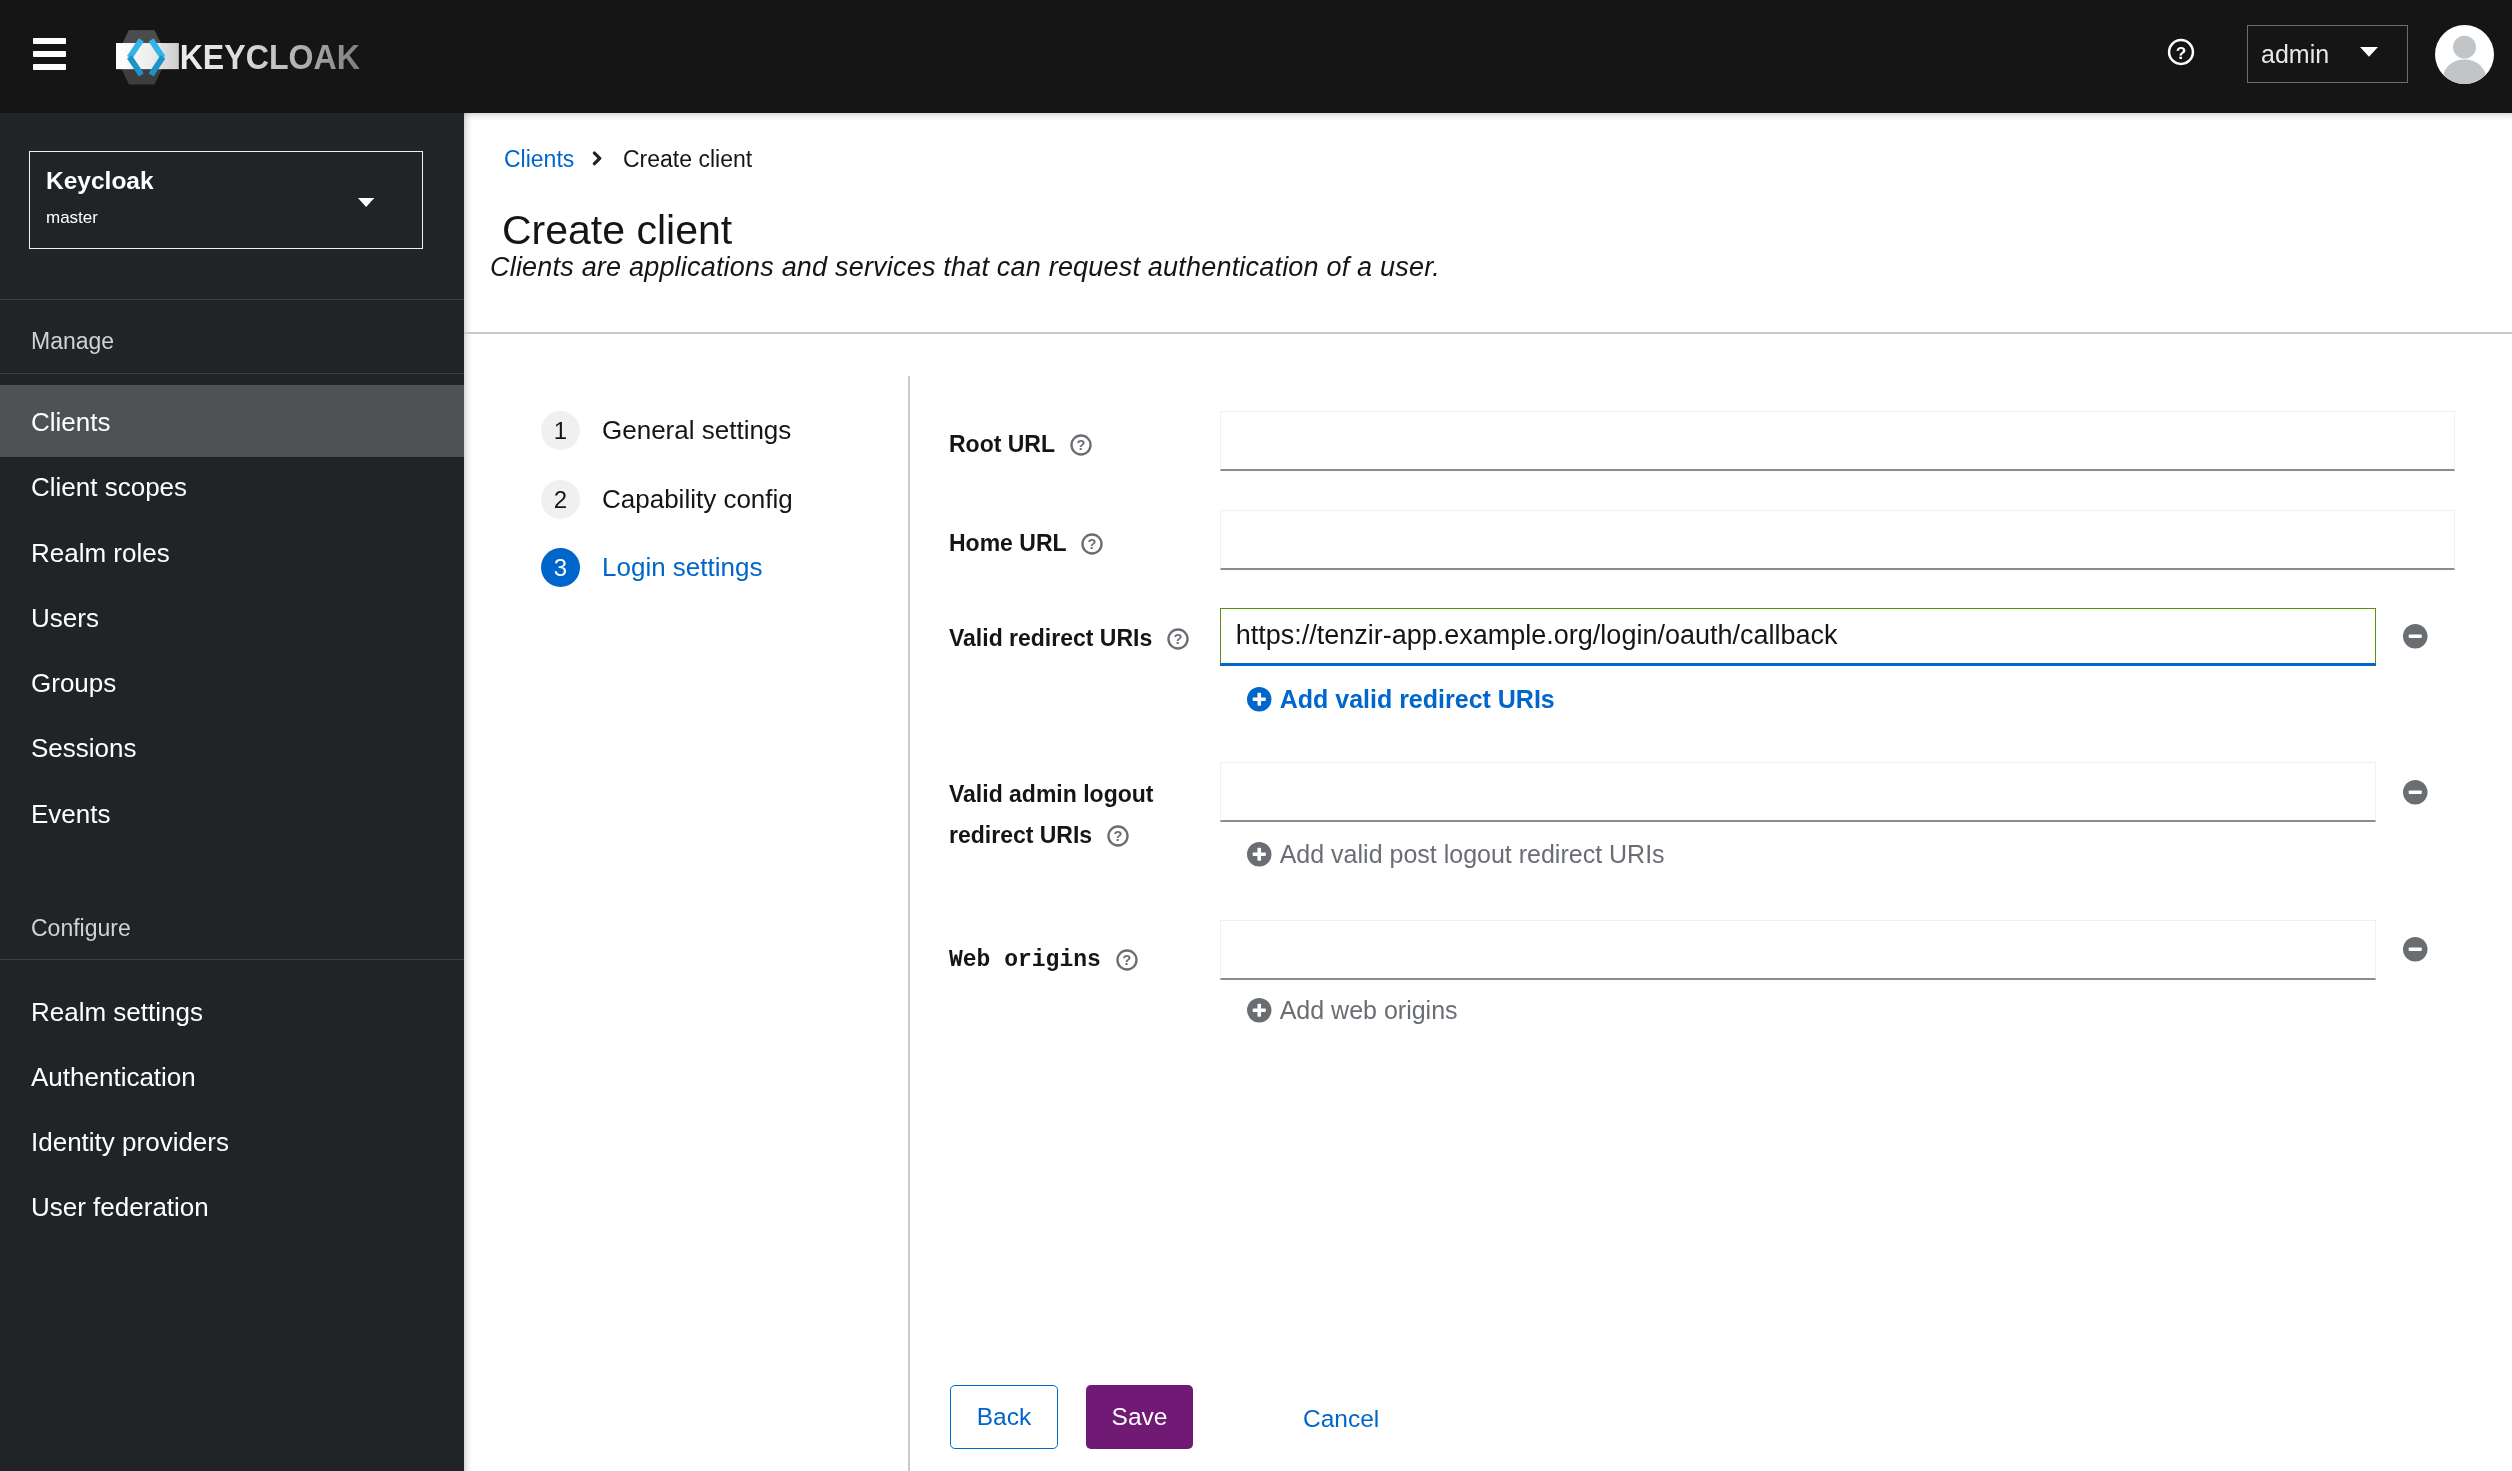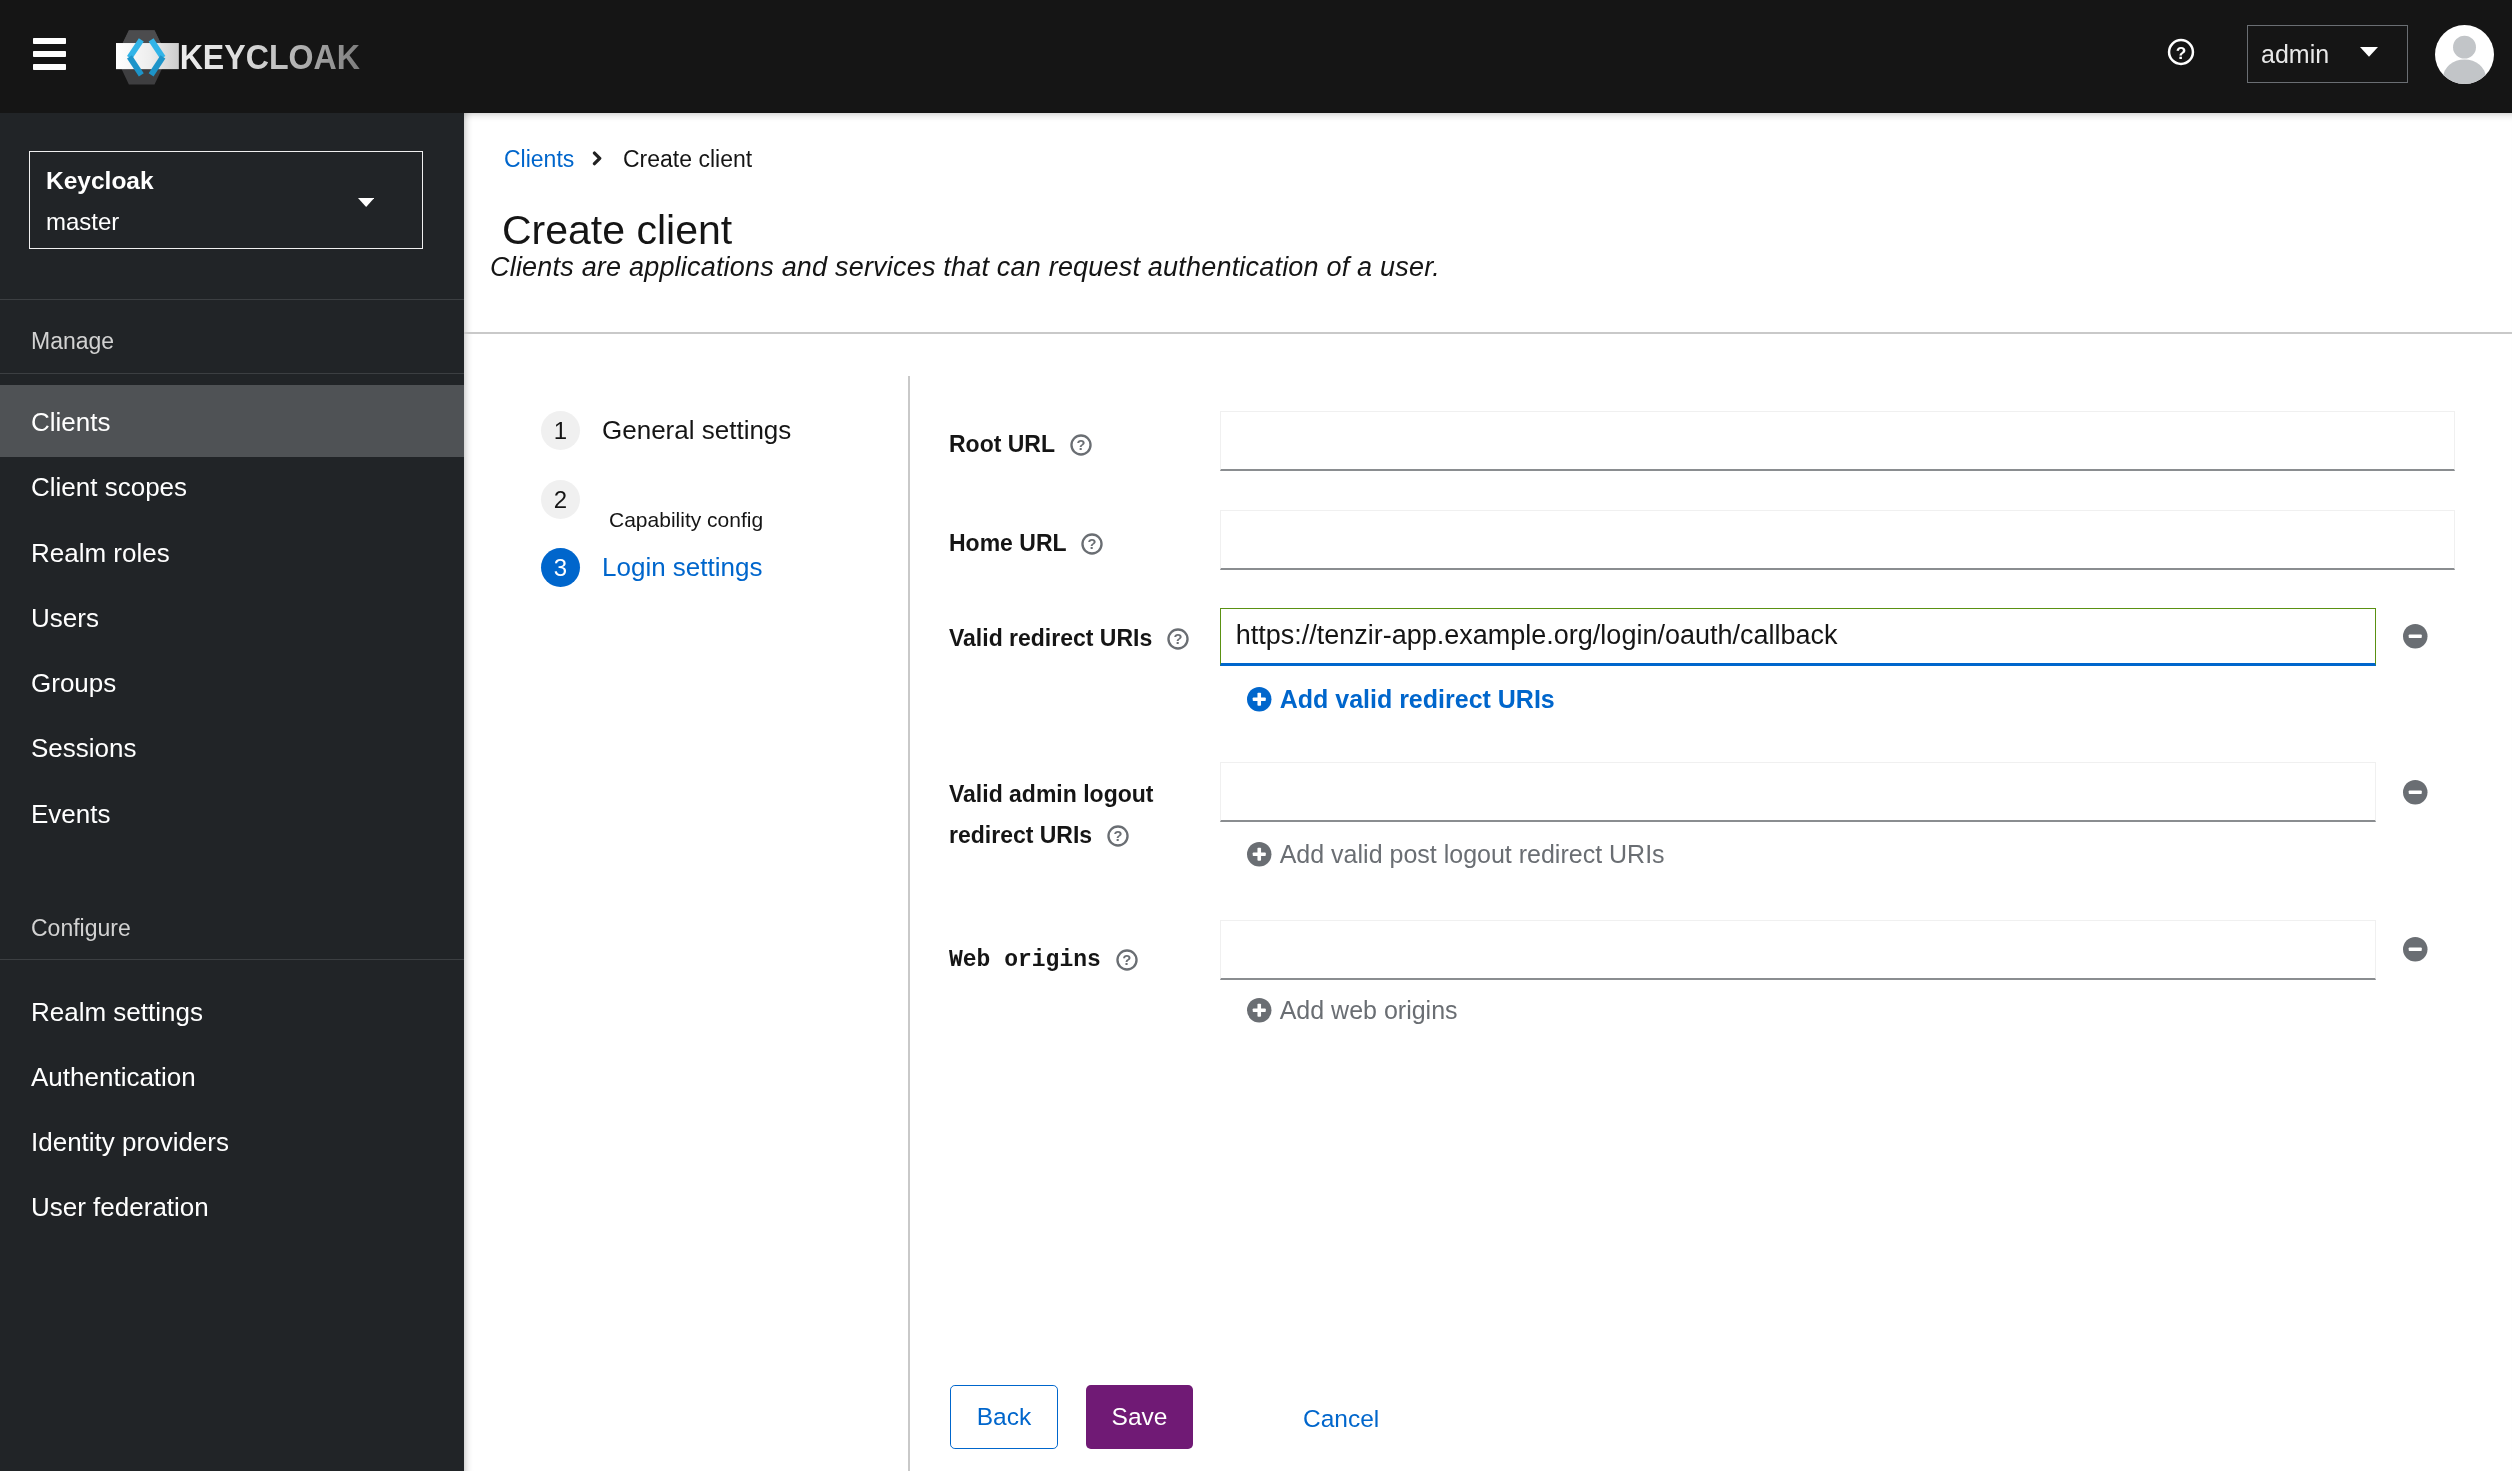--- a/index.html
+++ b/index.html
@@ -87,21 +87,21 @@
     <g clip-path="url(#avc)">
       <circle cx="36" cy="27" r="14" fill="#c2c5c8"></circle>
       <path d="M10,76 L10,64 a26,22 0 0 1 52,0 L62,76 z" fill="#c2c5c8"></path>
     </g>
   </svg>
 </div>
 
 <div id="sidebar">
   <div id="realmbox"></div>
   <div class="abs" style="left:46px; top:54px; font-size:24.5px; font-weight:bold; color:#fff;">Keycloak</div>
-  <div class="abs" style="left:46px; top:95px; font-size:24px; color:#fff;">master</div>
+  <div class="abs" style="left:46px; top:95px; font-size:17px; color:#fff;">master</div>
   <svg class="abs" style="left:358px; top:85px" width="16.3" height="9" viewBox="0 0 20 11">
     <polygon points="0,0 20,0 10,11" fill="#fff"></polygon>
   </svg>
 
   <div class="sep" style="top:186px"></div>
   <div class="navsec" style="top:215px">Manage</div>
   <div class="sep" style="top:260px"></div>
 
   <div class="abs" style="left:0; top:272px; width:464px; height:72px; background:#4f5255;"></div>
   <div class="navitem" style="top:277px">Clients</div>
@@ -133,21 +133,21 @@
 
   <div class="abs" style="left:0; top:219px; width:2048px; height:1.6px; background:#c9c9c9;"></div>
 
   <div class="abs" style="left:444px; top:263px; width:1.6px; height:1097px; background:#c9c9c9;"></div>
 
   <div class="abs" style="left:77px; top:298px; width:39px; height:39px; border-radius:50%; background:#f0f0f0;
        text-align:center; line-height:39px; font-size:24px; color:#151515;">1</div>
   <div class="abs dark" style="left:138px; top:298px; height:39px; line-height:39px; font-size:26px;">General settings</div>
   <div class="abs" style="left:77px; top:367px; width:39px; height:39px; border-radius:50%; background:#f0f0f0;
        text-align:center; line-height:39px; font-size:24px; color:#151515;">2</div>
-  <div class="abs dark" style="left:145px; top:367px; height:39px; line-height:39px; font-size:21px;margin-top:20px;">Capability config</div>
+  <div class="abs dark" style="left:138px; top:367px; height:39px; line-height:39px; font-size:26px;">Capability config</div>
   <div class="abs" style="left:77px; top:435px; width:39px; height:39px; border-radius:50%; background:#0066cc;
        text-align:center; line-height:39px; font-size:24px; color:#fff;">3</div>
   <div class="abs blue" style="left:138px; top:435px; height:39px; line-height:39px; font-size:26px;">Login settings</div>
 
   <div class="lbl" style="left:485px; top:318px;">Root URL
     <svg class="helpi" width="22" height="22" viewBox="0 0 30 30" style="font-size:28px">
       <circle cx="15" cy="15" r="13" fill="none" stroke="#6a6e73" stroke-width="3.2"></circle>
       <text x="15" y="22" font-size="20" font-weight="bold" fill="#6a6e73" text-anchor="middle">?</text>
     </svg>
   </div>

